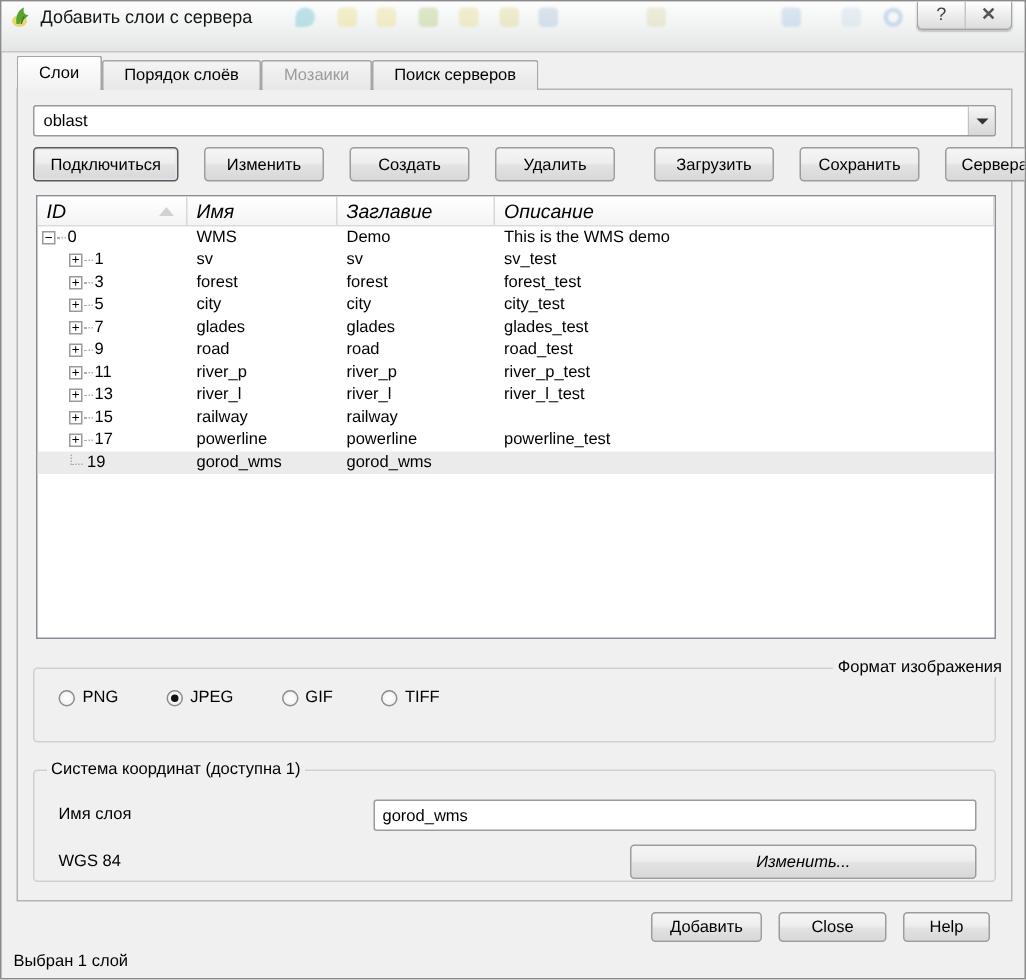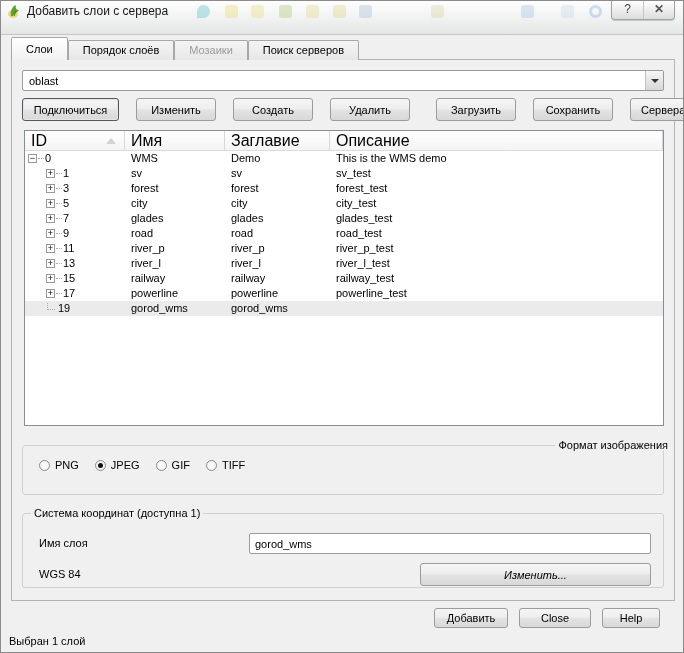--- a/index.html
+++ b/index.html
@@ -52,42 +52,42 @@
   .connrow{position:absolute;left:10px;top:38px;right:10px;display:flex;gap:17px;}
   .connrow .btn{flex:0 0 auto;}
   .connrow .btn.gap-before{margin-left:9px;}
   .connrow .btn.grow{flex:1 1 auto;}
   .btn.w1{width:97px;} .btn.w2{width:80px;}
 
   
   .layer-table{position:absolute;left:12px;top:70px;width:640px;height:296px;border:1px solid #888d96;background:#fff;overflow:hidden;}
   .thead{display:grid;grid-template-columns:100px 100px 105px 1fr;height:20px;
     background:linear-gradient(#ffffff,#f4f4f4);border-bottom:1px solid #dcdcdc;}
-  .hcell{position:relative;font-size:16px;line-height:19px;padding-left:6px;border-right:1px solid #d8d8d8;color:#000;}
+  .hcell{position:relative;font-size:13px;line-height:19px;padding-left:6px;border-right:1px solid #d8d8d8;color:#000;font-style:italic;}
   .sort-arrow{position:absolute;right:8px;top:7px;width:0;height:0;border-left:5px solid transparent;border-right:5px solid transparent;border-bottom:6px solid #d2d2d2;}
   .trow{display:grid;grid-template-columns:100px 100px 105px 1fr;height:15px;}
   .trow.selected{background:#ebebeb;}
   .cell{font-size:11px;line-height:15px;padding-left:6px;white-space:nowrap;overflow:hidden;color:#000;}
   .tree-cell{padding-left:0;display:flex;align-items:center;}
   .ind{display:inline-block;}
   .ind.lvl0{width:3px;} .ind.lvl1{width:21px;}
   .node-box{display:inline-block;width:9px;height:9px;border:1px solid #9a9a9a;background:#fff;position:relative;flex:0 0 auto;}
   .node-box::after{position:absolute;left:0;top:-1px;width:7px;text-align:center;font-size:9px;line-height:9px;color:#000;}
   .node-box.expanded::after{content:"\2212";}
   .node-box.collapsed::after{content:"+";}
   .tree-dots{display:inline-block;width:6px;border-top:1px dotted #adadad;margin:0 1px;}
   .leaf-conn{display:inline-block;width:8px;height:7px;border-left:1px dotted #adadad;border-bottom:1px dotted #adadad;margin:0 3px 4px 1px;flex:0 0 auto;}
   .idtxt{font-size:11px;}
 
   
   .group{position:absolute;left:10px;right:10px;border:1px solid #d0d0d0;border-radius:3px;margin:0;padding:0;}
   .group legend{font-size:11px;color:#000;margin-left:8px;padding:0 3px;}
   .group.fmt{top:379px;height:56px;text-align:right;}
   .group.crs{top:447px;height:81px;}
-  .radios{display:flex;gap:16px;padding:8px 0 0 16px;}
+  .radios{display:flex;gap:32px;padding:8px 0 0 16px;}
   .radio-item{display:flex;align-items:center;gap:5px;font-size:11px;}
   .radio{width:11px;height:11px;border:1px solid #8b8b8b;border-radius:50%;background:radial-gradient(#ffffff,#ededed);position:relative;display:inline-block;}
   .radio.checked::after{content:"";position:absolute;left:2px;top:2px;width:5px;height:5px;border-radius:50%;background:#111;}
   .crs-row1{position:absolute;left:0;top:14px;right:12px;height:21px;}
   .crs-row1 .lbl{position:absolute;left:16px;top:4px;font-size:11px;}
   .crs-input{position:absolute;left:226px;top:0;right:0;height:21px;border:1px solid #9c9c9c;border-radius:2px;font-size:11px;padding:0 5px;background:#fff;}
   .crs-row2{position:absolute;left:0;top:44px;right:12px;height:23px;}
   .crs-row2 .lbl{position:absolute;left:16px;top:5px;font-size:11px;}
   .crs-change{position:absolute;left:397px;right:0;top:0;font-style:italic;}
 
@@ -254,21 +254,20 @@
           </div>
           <div class="trow">
             <div class="cell tree-cell">
               <span class="ind lvl1"></span>
               <span class="node-box collapsed"></span>
               <span class="tree-dots"></span>
               <span class="idtxt">15</span>
             </div>
             <div class="cell">railway</div>
             <div class="cell">railway</div>
-            <div class="cell">railway_test</div>
           </div>
           <div class="trow">
             <div class="cell tree-cell">
               <span class="ind lvl1"></span>
               <span class="node-box collapsed"></span>
               <span class="tree-dots"></span>
               <span class="idtxt">17</span>
             </div>
             <div class="cell">powerline</div>
             <div class="cell">powerline</div>

